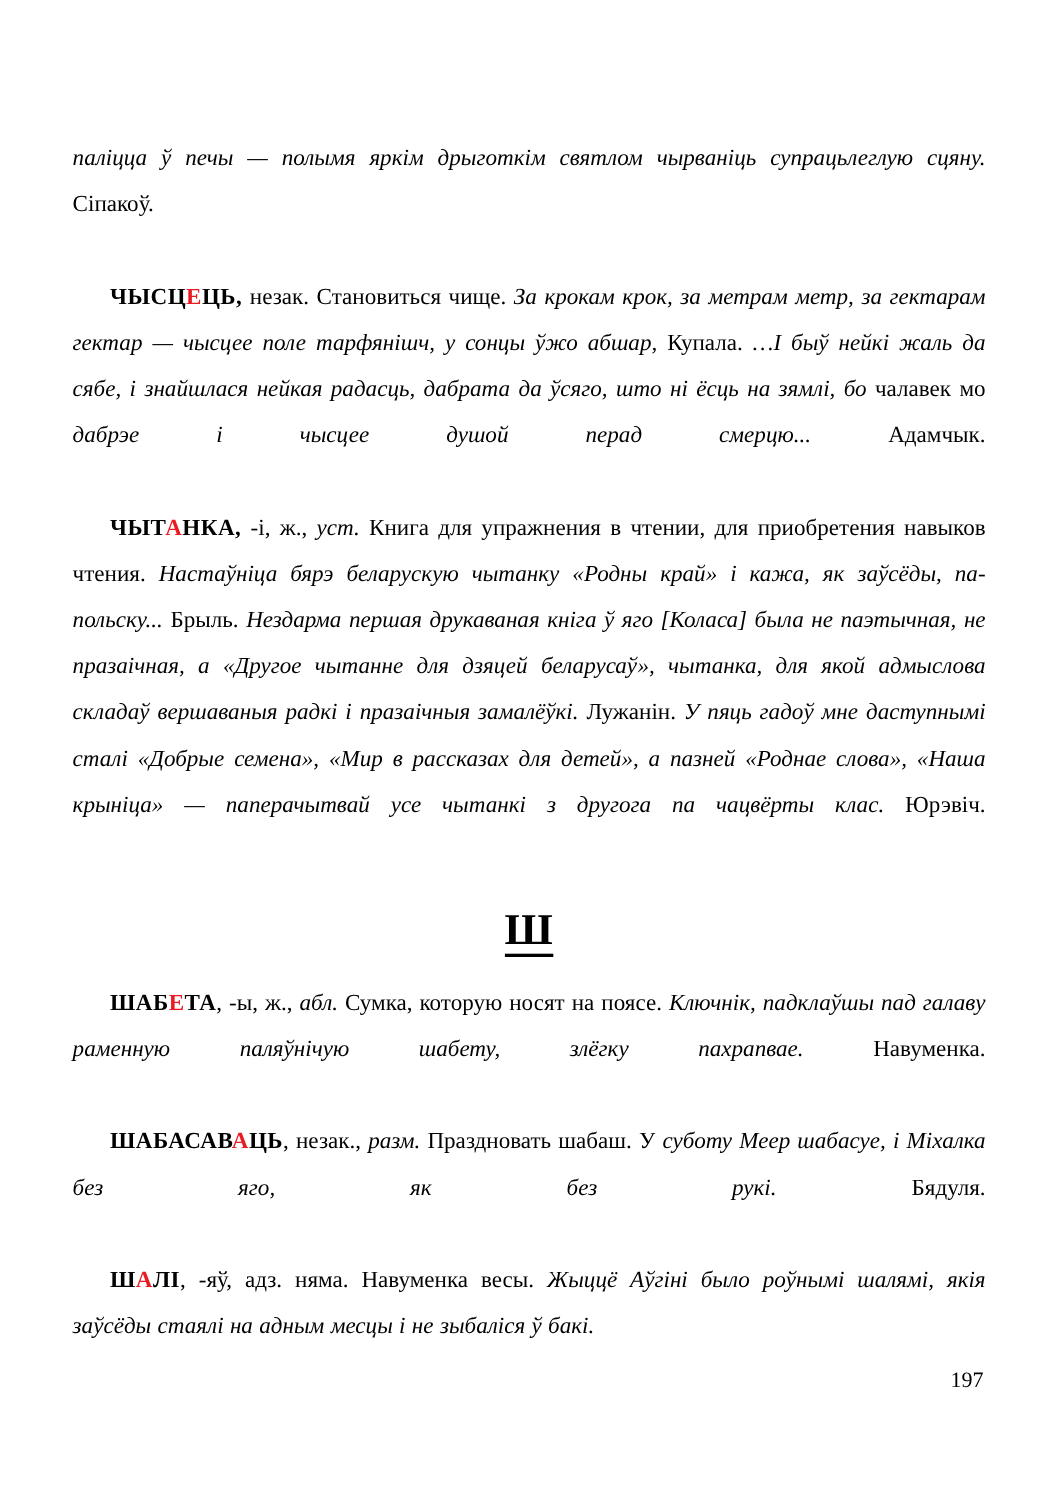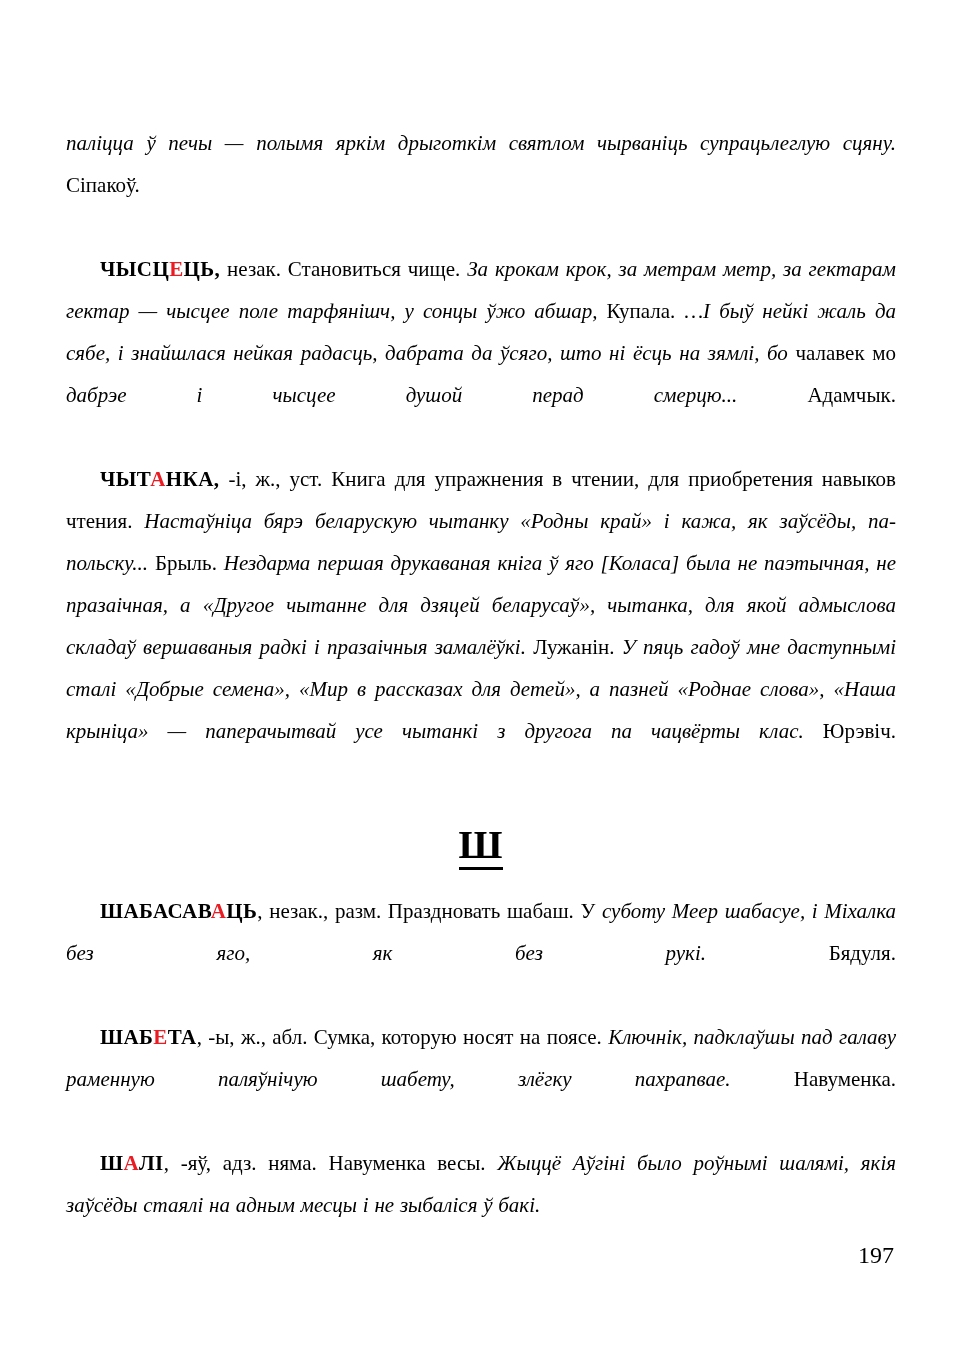--- a/index.html
+++ b/index.html
@@ -76,20 +76,21 @@
   .it {
     font-style: italic;
   }
   .rm {
     font-style: normal;
   }
   .gram {
     font-style: normal;
   }
   .label {
+    font-style: italic;
   }
 
   .section-letter-wrap {
     position: relative;
     text-align: center;
     margin: 0;
     padding: 0;
   }
   .section-letter {
     display: inline-block;
@@ -104,21 +105,21 @@
 
   .spacer-before-letter { height: 30px; }
   .spacer-after-letter  { height: 20px; }
 
   .folio {
     position: absolute;
     right: 66px;
     top: 1238px;
     width: 120px;
     text-align: right;
-    font-size: 24px;
+    font-size: 20px;
     line-height: 34px;
     font-style: normal;
     font-family: "Liberation Serif", "DejaVu Serif", serif;
   }
 </style>
 </head>
 <body>
 
 <div class="page">
 
@@ -129,23 +130,23 @@
     <p class="para entry"><span class="hw"><span>ЧЫСЦ</span><span class="stress">Е</span><span>ЦЬ,</span></span><span class="gram"> незак. </span><span class="rm">Становиться чище. </span><span class="it">За крокам крок, за метрам метр, за гектарам гектар — чысцее поле тарфянішч, у сонцы ўжо абшар,</span> <span class="rm">Купала.</span> <span class="it">…І быў нейкі жаль да сябе, і знайшлася нейкая радасць, дабрата да ўсяго, што ні ёсць на зямлі, бо </span><span class="rm">чалавек мо</span><span class="it"> дабрэе і чысцее душой перад смерцю...</span> <span class="rm">Адамчык.</span></p>
 
     <p class="para entry"><span class="hw"><span>ЧЫТ</span><span class="stress">А</span><span>НКА,</span></span><span class="gram"> -і, ж., </span><span class="label">уст.</span><span class="rm"> Книга для упражнения в чтении, для приобретения навыков чтения. </span><span class="it">Настаўніца бярэ беларускую чытанку «Родны край» і кажа, як заўсёды, па-польску...</span> <span class="rm">Брыль.</span> <span class="it">Нездарма першая друкаваная кніга ў яго [Коласа] была не паэтычная, не празаічная, а «Другое чытанне для дзяцей беларусаў», чытанка, для якой адмыслова складаў вершаваныя радкі і празаічныя замалёўкі.</span> <span class="rm">Лужанін.</span> <span class="it">У пяць гадоў мне даступнымі сталі «Добрые семена», «Мир в рассказах для детей», а пазней «Роднае слова», «Наша крыніца» — паперачытвай усе чытанкі з другога па чацвёрты клас.</span> <span class="rm">Юрэвіч.</span></p>
 
     <div class="spacer-before-letter"></div>
 
     <div class="section-letter-wrap"><span class="section-letter">Ш</span></div>
 
     <div class="spacer-after-letter"></div>
 
+    <p class="para entry"><span class="hw"><span>ШАБ</span><span class="stress">Е</span><span>ТА</span></span><span class="gram">, -ы, ж., </span><span class="label">абл.</span><span class="rm"> Сумка, которую носят на поясе. </span><span class="it">Ключнік, падклаўшы пад галаву раменную паляўнічую шабету, злёгку пахрапвае.</span> <span class="rm">Навуменка.</span></p>
+
     <p class="para entry"><span class="hw"><span>ШАБАСАВ</span><span class="stress">А</span><span>ЦЬ</span></span><span class="gram">, незак., </span><span class="label">разм.</span><span class="rm"> Праздновать шабаш. </span><span class="rm">У </span><span class="it">суботу Меер шабасуе, і Міхалка без яго, як без рукі.</span> <span class="rm">Бядуля.</span></p>
-
-    <p class="para entry"><span class="hw"><span>ШАБ</span><span class="stress">Е</span><span>ТА</span></span><span class="gram">, -ы, ж., </span><span class="label">абл.</span><span class="rm"> Сумка, которую носят на поясе. </span><span class="it">Ключнік, падклаўшы пад галаву раменную паляўнічую шабету, злёгку пахрапвае.</span> <span class="rm">Навуменка.</span></p>
 
     <p class="para entry nolast"><span class="hw"><span>Ш</span><span class="stress">А</span><span>ЛІ</span></span><span class="gram">, -яў, адз. няма. </span><span class="rm">Навуменка весы. </span><span class="it">Жыццё Аўгіні было роўнымі шалямі, якія заўсёды стаялі на адным месцы і не зыбаліся ў бакі.</span>  </p>
 
   </div>
 
   <div class="folio">197</div>
 
 </div>
 
 </body></html>

